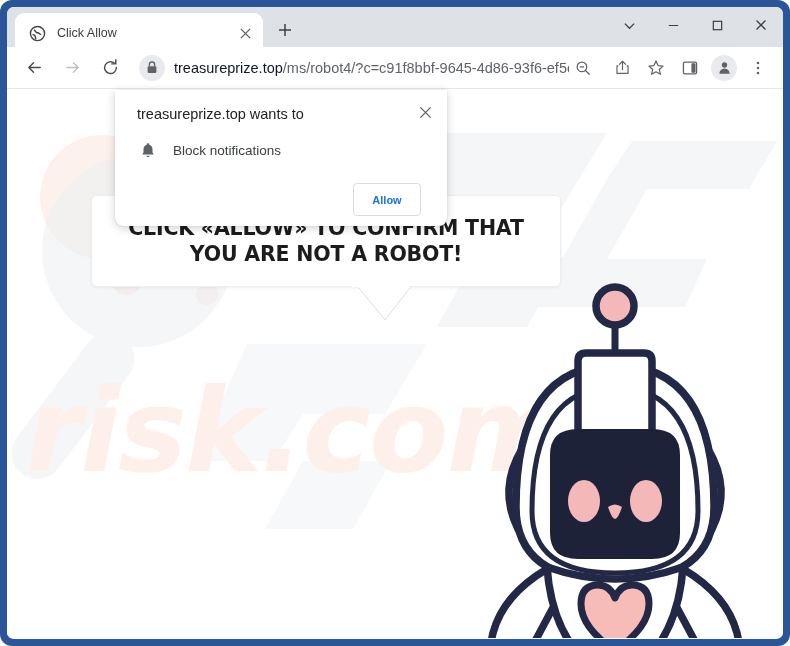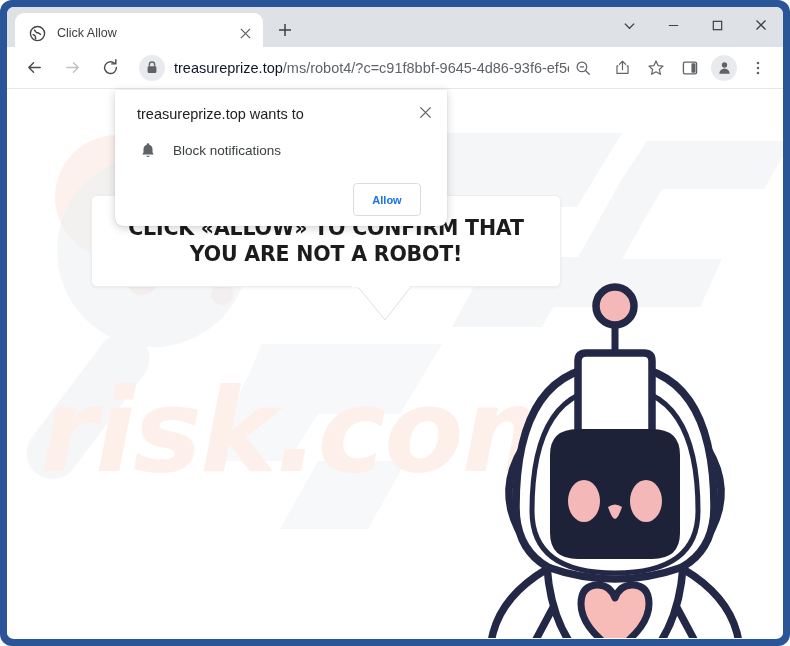--- a/index.html
+++ b/index.html
@@ -185,21 +185,20 @@
   .page {
     position: relative;
     height: calc(100% - 83px);
     background: #ffffff;
     overflow: hidden;
   }
   .wm-layer {
     position: absolute;
     inset: 0;
     pointer-events: none;
-    margin-left: 15px;
   }
   .wm-svg { position: absolute; left: 0; top: 0; }
 
   
   .robot { position: absolute; left: 455px; top: 160px; }
 
   
   .bubble {
     position: absolute;
     left: 84px;

